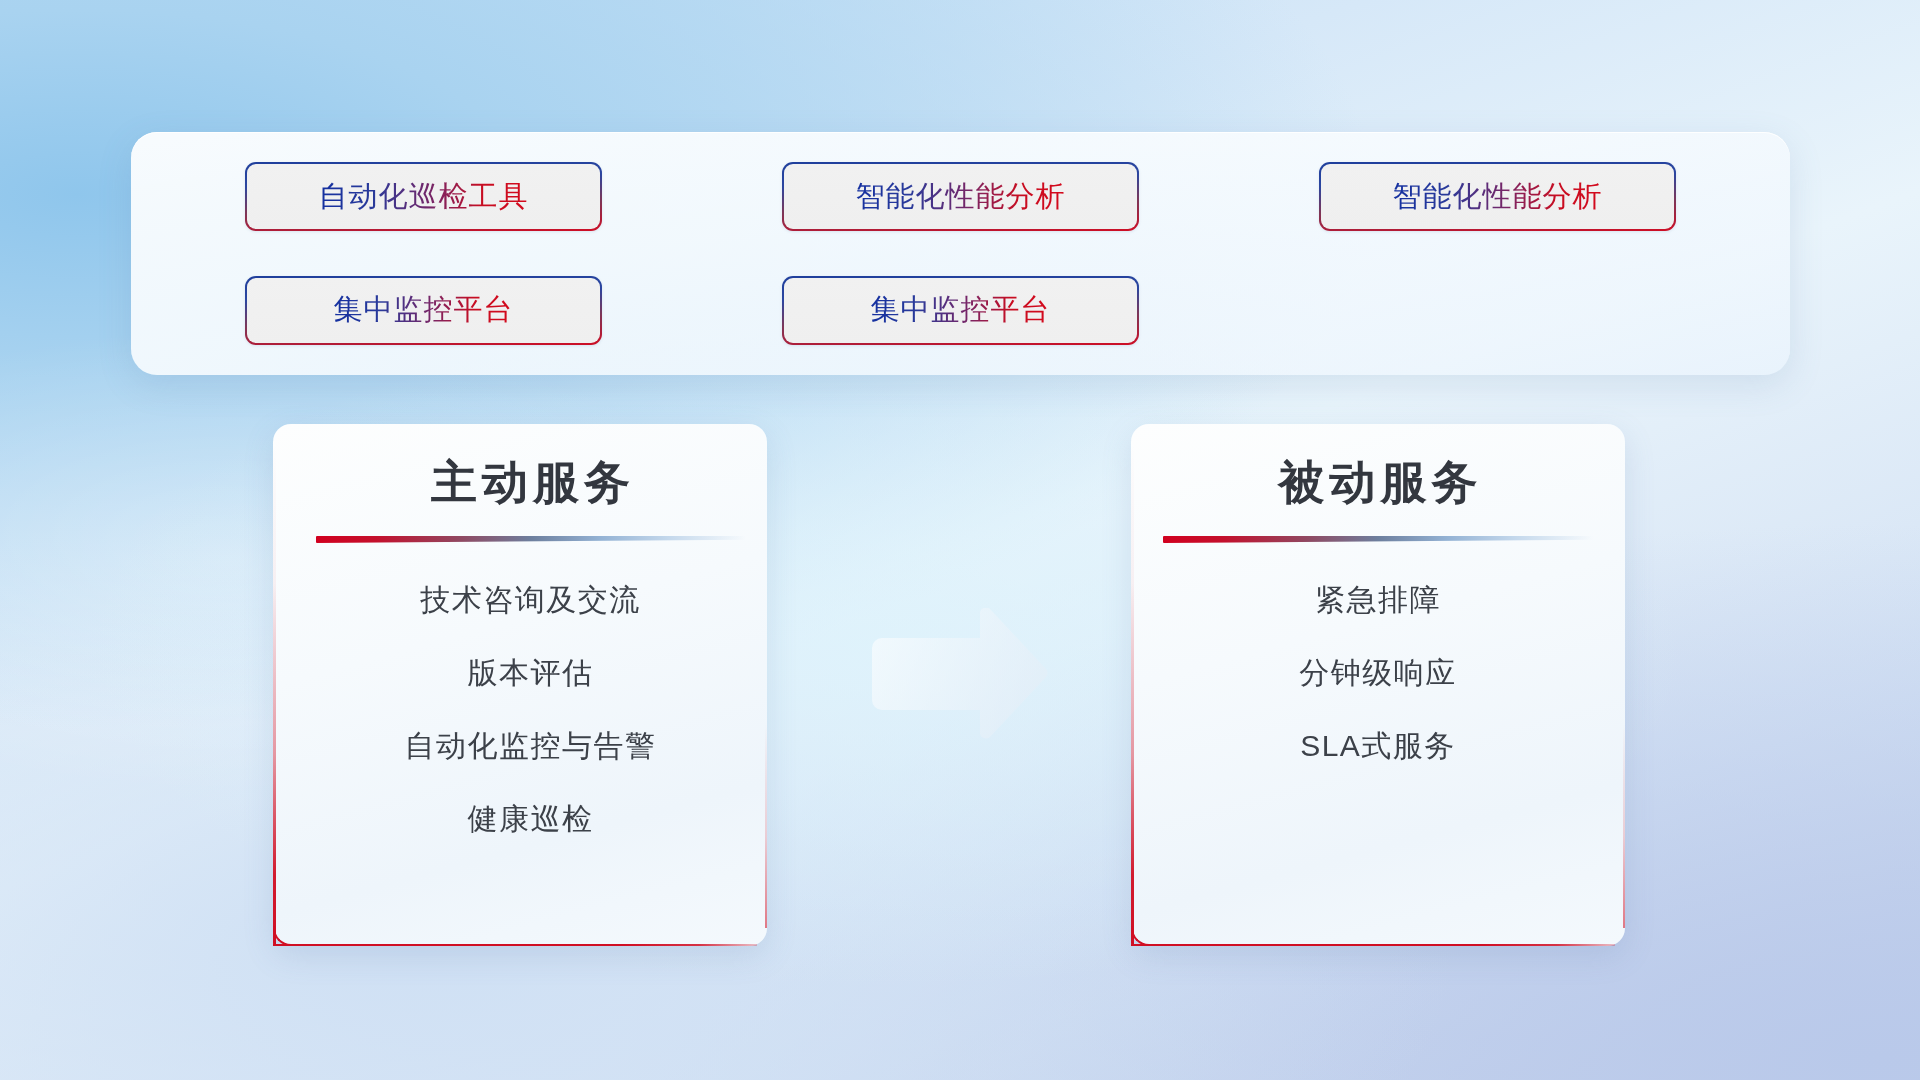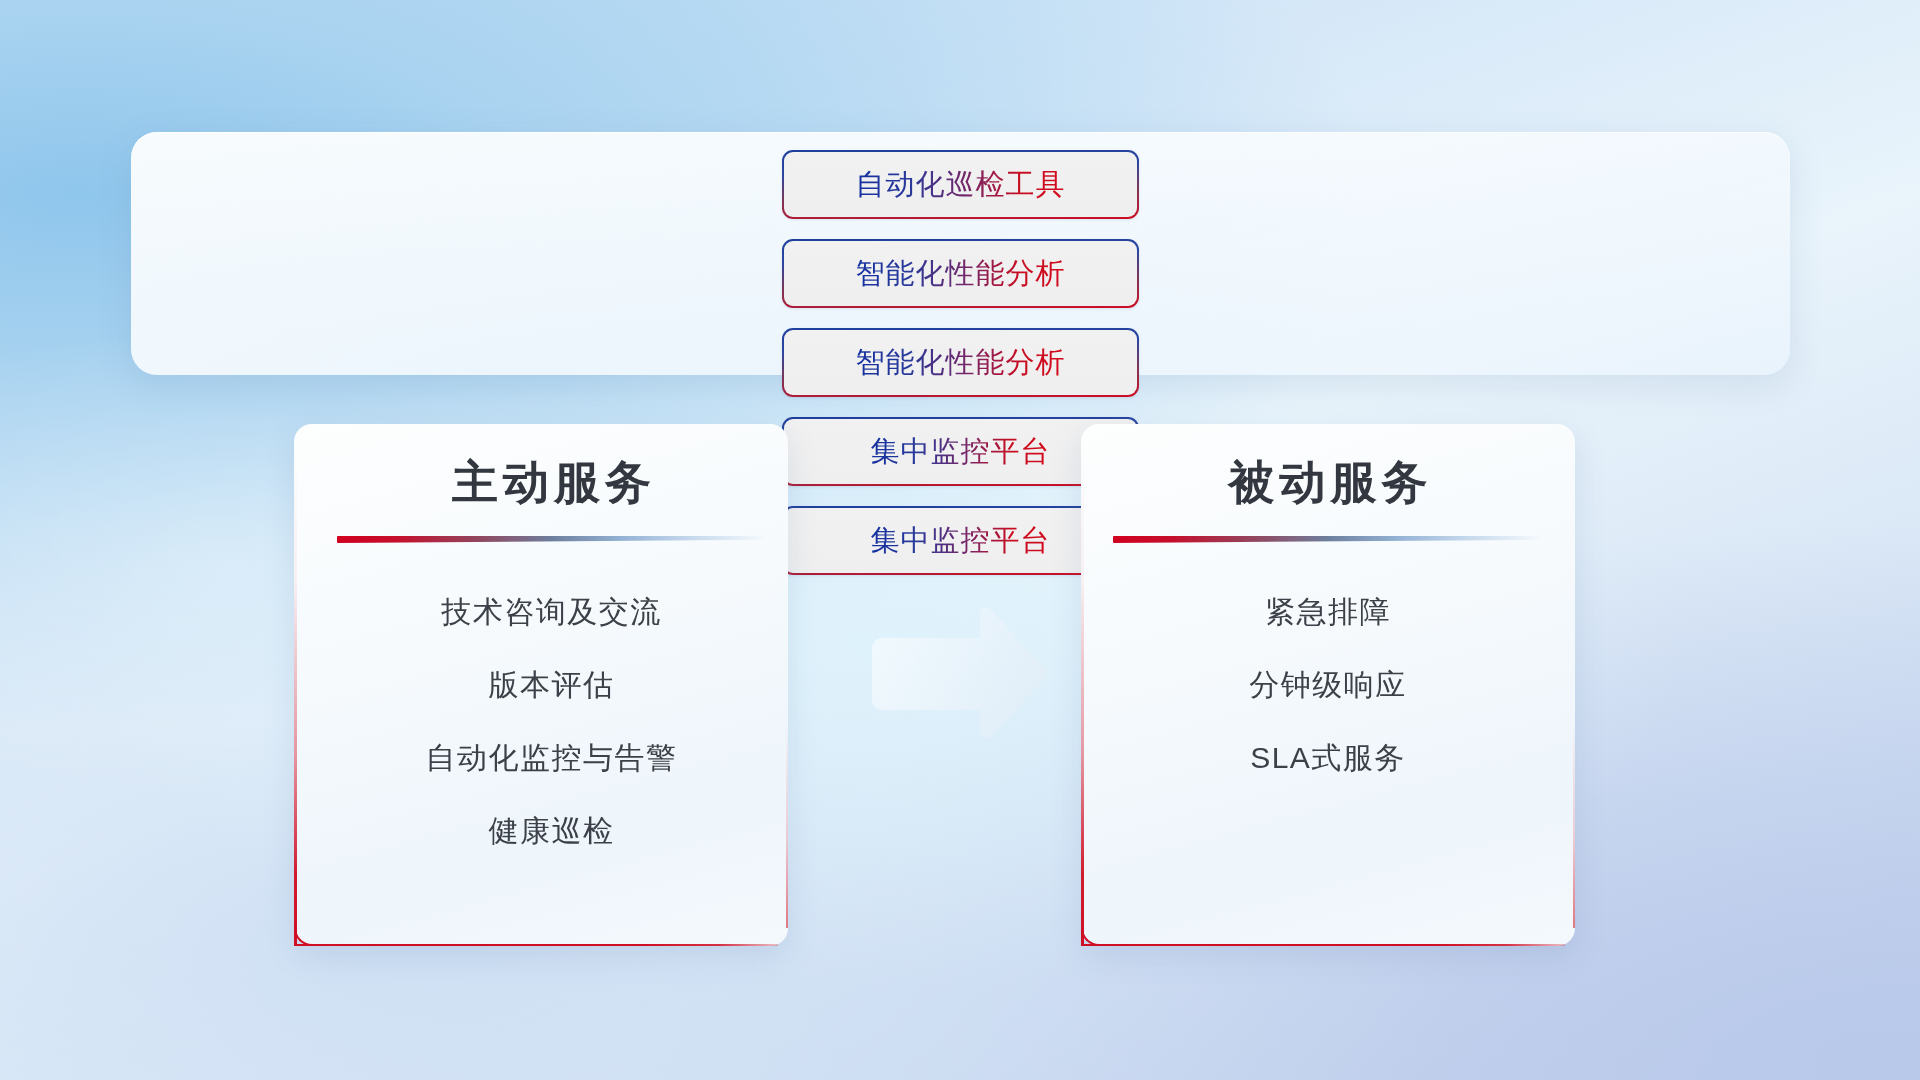--- a/index.html
+++ b/index.html
@@ -44,21 +44,21 @@
     height: 243px;
     border-radius: 26px;
     background: linear-gradient(168deg, rgba(255,255,255,0.93) 0%, rgba(250,253,255,0.88) 38%, rgba(234,244,253,0.78) 100%);
     box-shadow: 0 10px 34px rgba(96,130,176,0.16), inset 0 1px 0 rgba(255,255,255,0.9);
     z-index: 3;
   }
   .pill-grid {
     position: absolute;
     inset: 0;
     display: grid;
-    grid-template-columns: repeat(1, 1fr);
+    grid-template-columns: repeat(3, 1fr);
     grid-template-rows: repeat(2, 1fr);
     column-gap: 0px;
     row-gap: 0px;
     align-items: center;
     justify-items: center;
     padding: 18px 34px;
     box-sizing: border-box;
     gap: 20px;
   }
   .pill {
@@ -106,22 +106,22 @@
     top: 424px;
     width: 494px;
     height: 522px;
     border-radius: 18px;
     box-sizing: border-box;
     background: linear-gradient(165deg, #fdfefe 0%, #f6fafd 40%, #eef5fb 75%, #f4f9fd 100%);
     box-shadow: 0 10px 30px rgba(92,126,172,0.17);
     z-index: 4;
     overflow: visible;
   }
-  .card.left  { left: 294px; padding-left: 21px; }
-  .card.right { left: 1081px; }
+  .card.left  { left: 273px; padding-left: 21px; }
+  .card.right { left: 1131px; }
 
   
   .card-accent {
     position: absolute;
     inset: 0;
     border-radius: 18px;
     pointer-events: none;
   }
   .card-accent .edge-left {
     position: absolute;
@@ -165,21 +165,21 @@
   .title-rule {
     margin: 22px auto 0 auto;
     width: 430px;
     height: 7px;
     background: linear-gradient(90deg, #d1001f 0%, #c4102c 14%, #8f4a63 34%, #6d7f9e 50%, #93b2d4 66%, #c4d8ec 82%, rgba(232,241,249,0) 100%);
     clip-path: polygon(0 0, 100% 0, 100% 55%, 0 100%);
     border-radius: 1px;
   }
   .card-list {
     list-style: none;
-    margin: 16px;
+    margin: 4px;
     padding: 38px 0 0 0;
     text-align: center;
   }
   .card-list li {
     font-size: 30px;
     color: #3c4149;
     letter-spacing: 1.5px;
     line-height: 1;
     padding: 0;
     margin: 0 0 43px 0;

